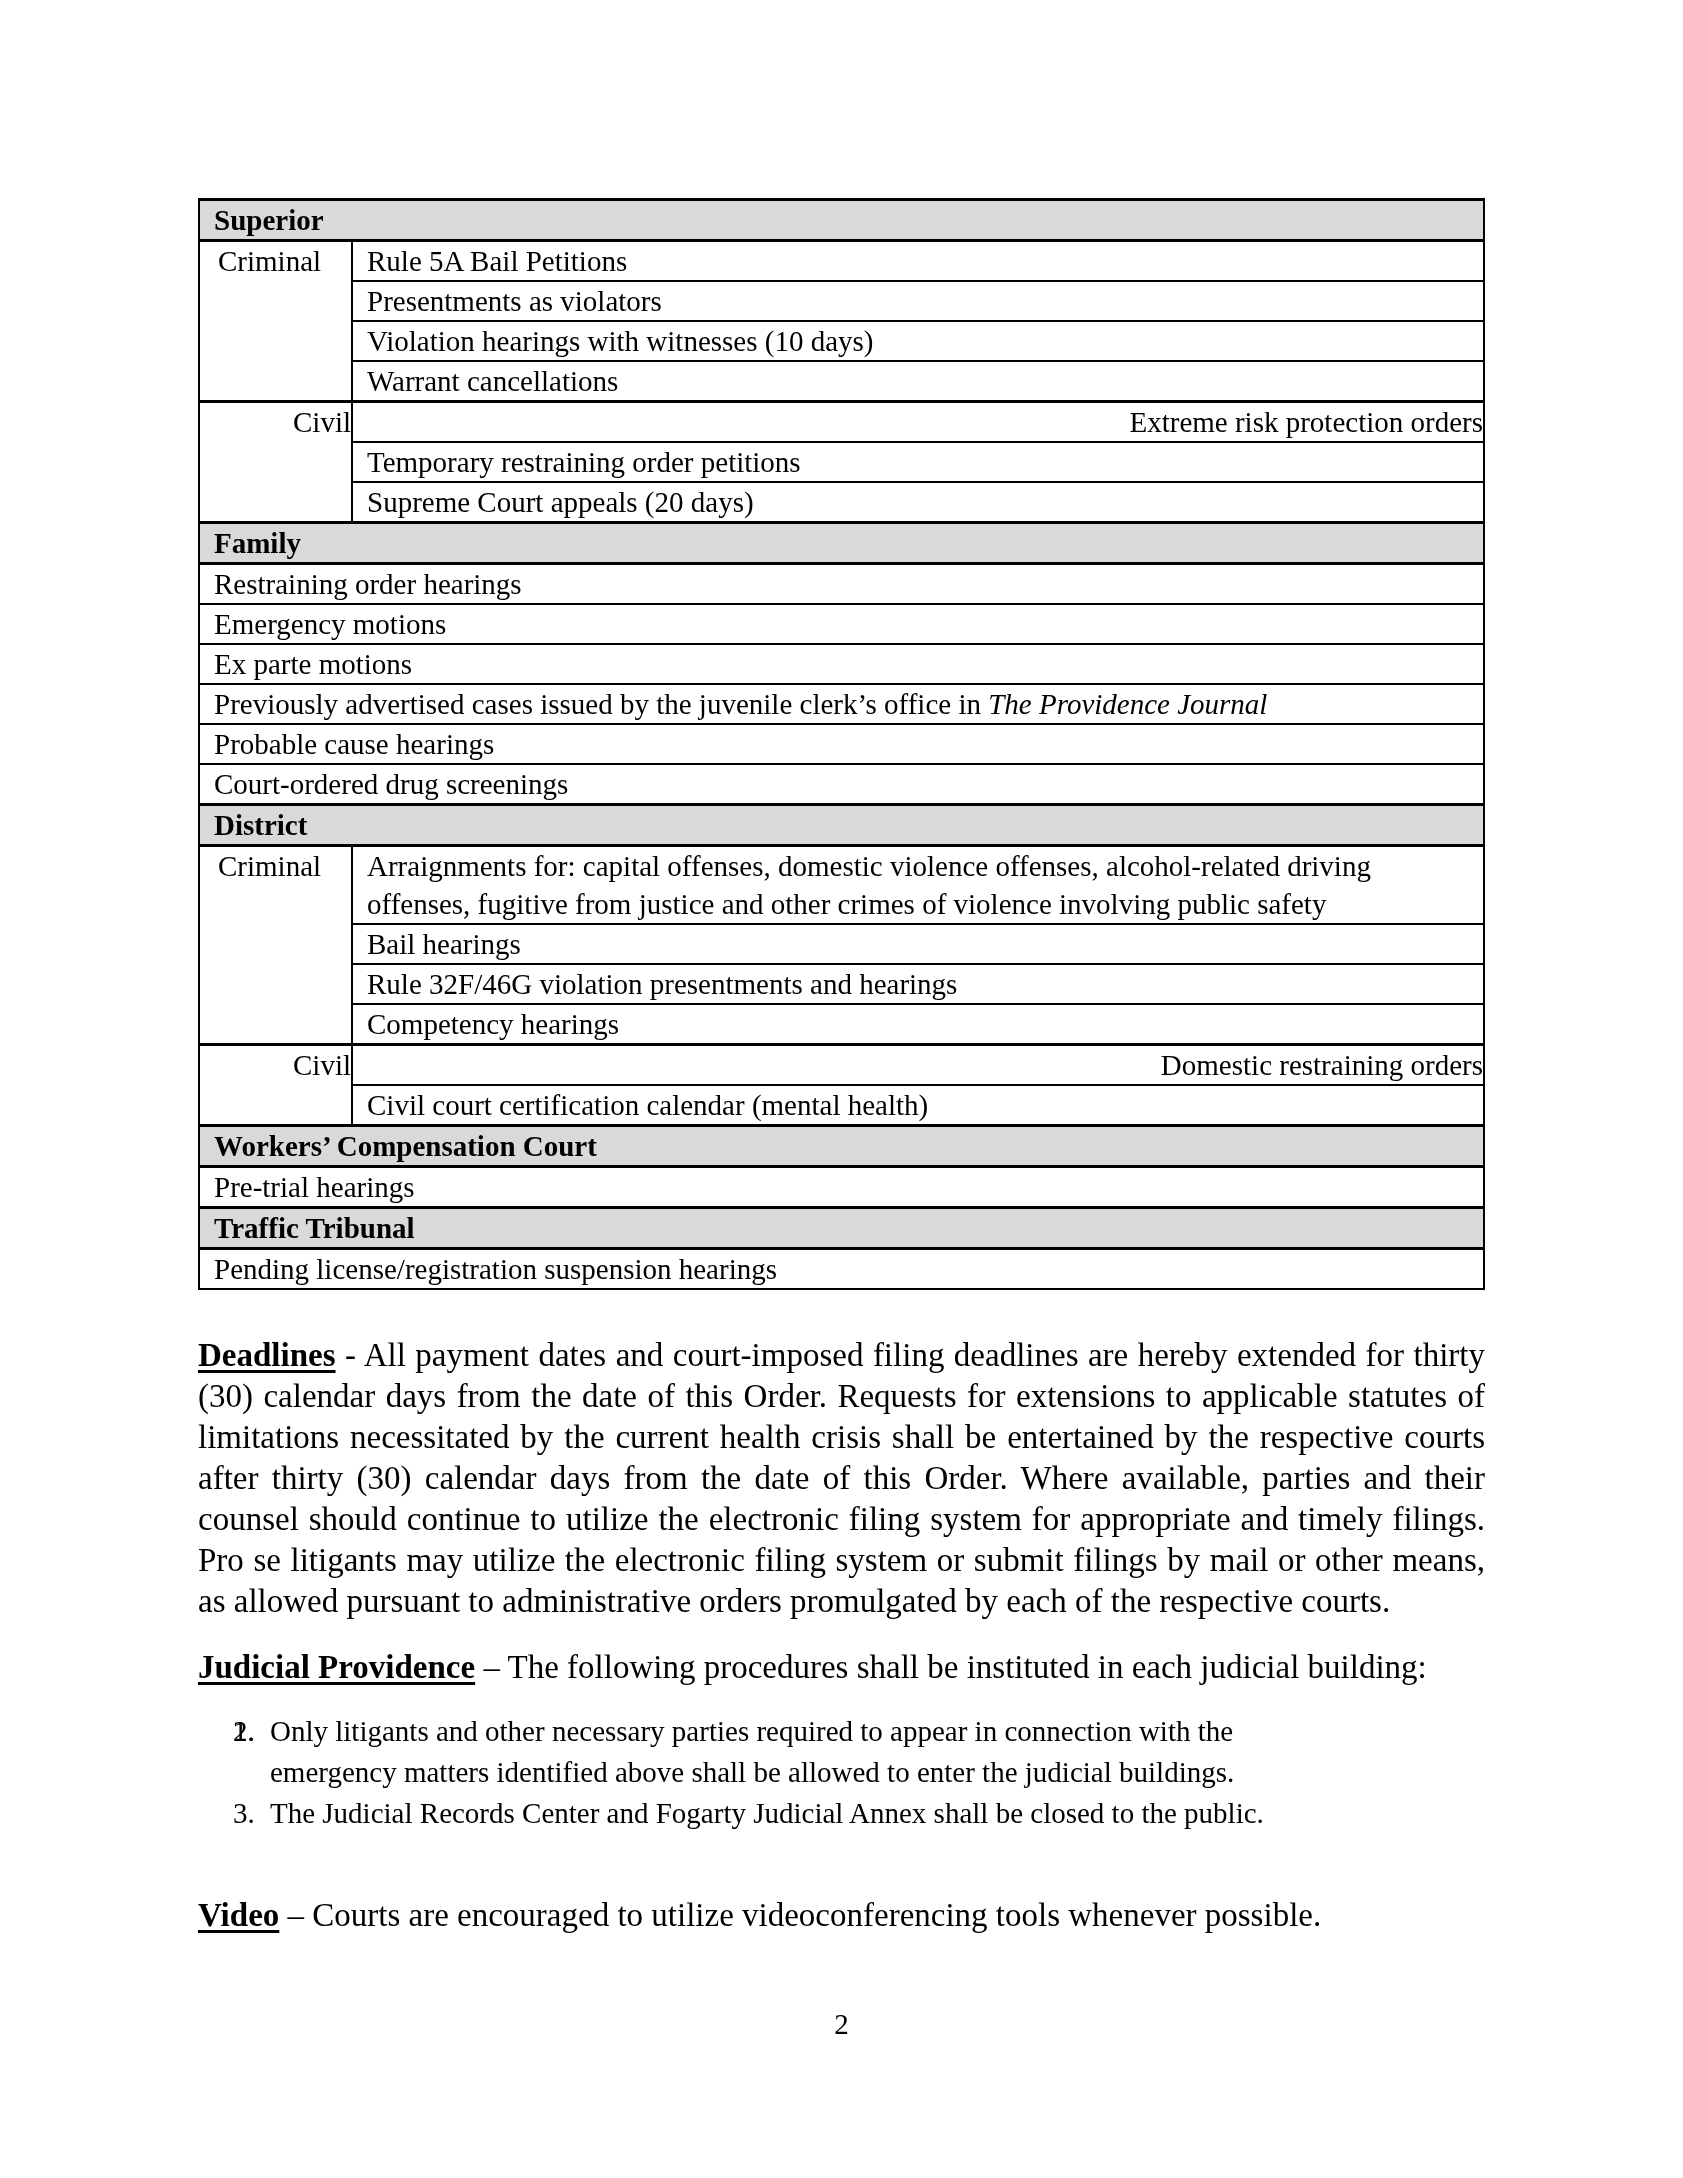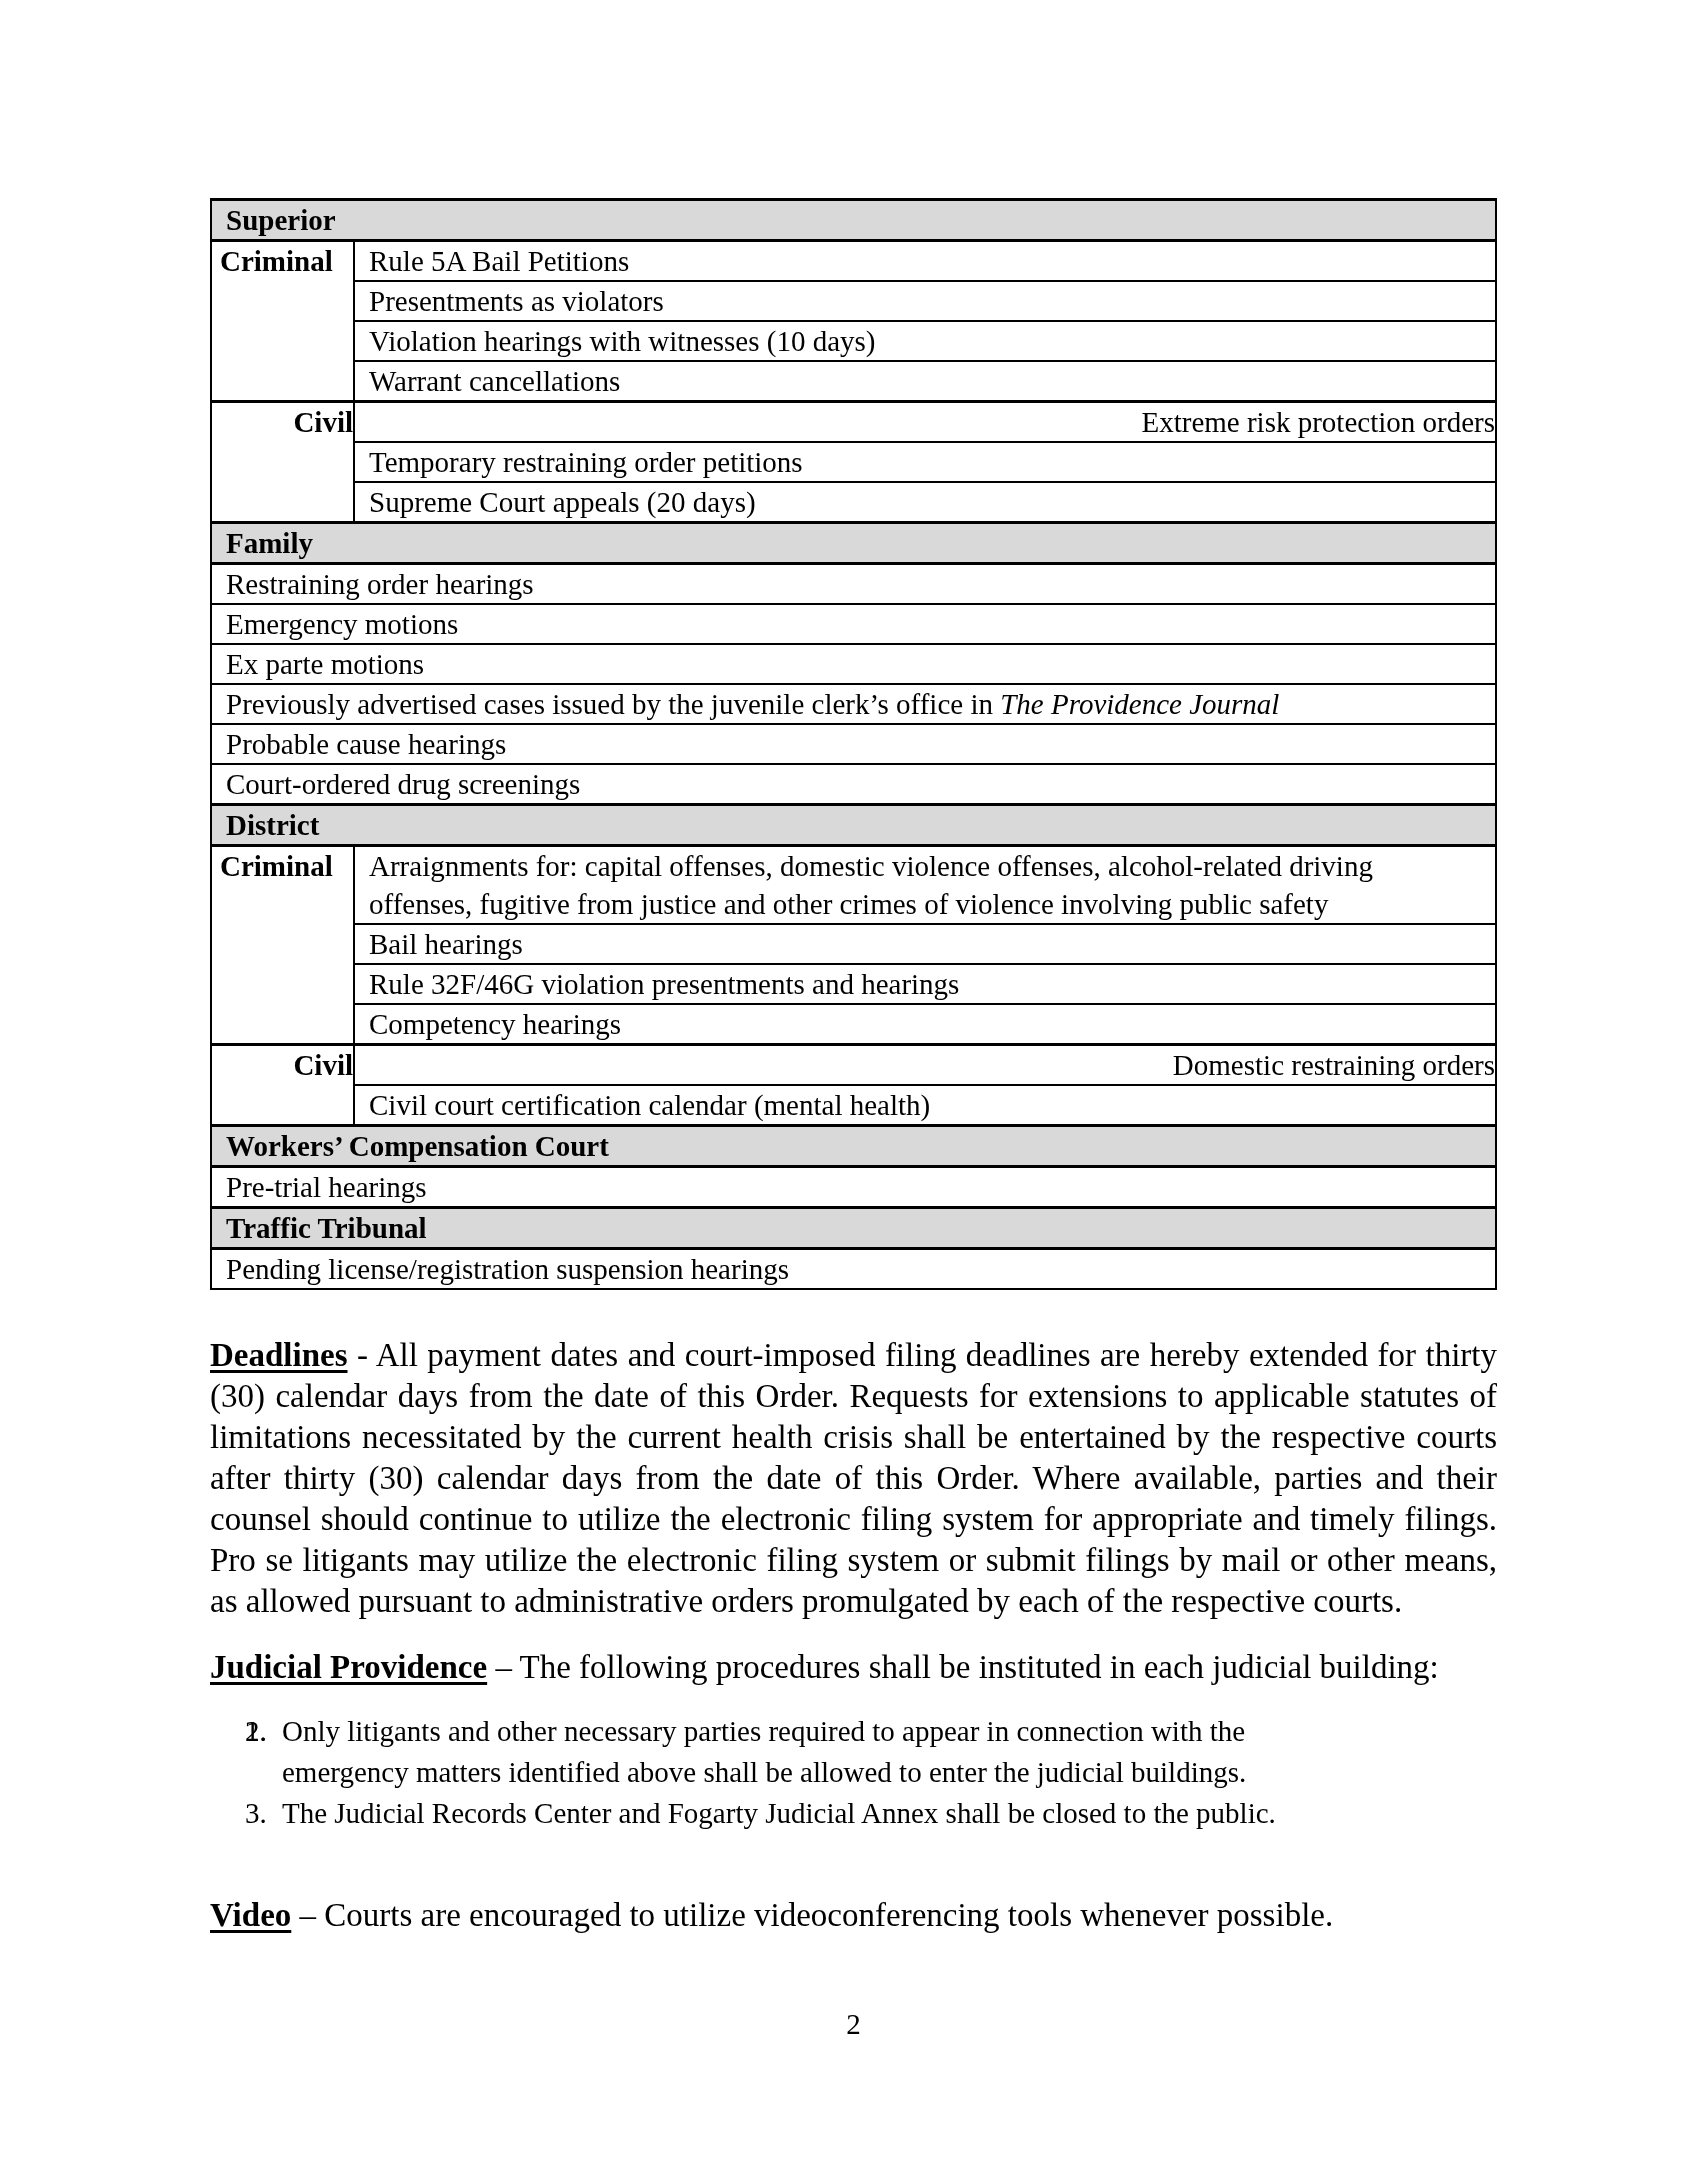--- a/index.html
+++ b/index.html
@@ -10,21 +10,21 @@
     body {
       width: 1683px;
       height: 2178px;
       position: relative;
       overflow: hidden;
       font-family: "Liberation Serif", "DejaVu Serif", serif;
       color: #000;
     }
     .page {
       position: absolute;
-      left: 12px; top: 0;
+      left: 0; top: 0;
       width: 1467px; height: 2178px;
     }
     
     table.emergency {
       position: absolute;
       left: 198px;
       top: 198px;
       width: 1287px;
       border-collapse: collapse;
       font-size: 29px;
@@ -38,22 +38,21 @@
       height: 38px;
     }
     table.emergency tr.section td {
       background: #d9d9d9;
       font-weight: bold;
       border-top: 3px solid #000;
       border-bottom: 3px solid #000;
     }
     table.emergency td.cat {
       width: 133px;
-      padding-left: 8px;
-      font-weight: bold;
+      padding-left: 18px;
     }
     table.emergency td.item {
       padding-left: 14px;
       margin-left: 24px;
     }
     table.emergency tr.group-start td {
       border-top: 3px solid #000;
       text-align: right;
     }
     em.pub { font-style: italic; }

